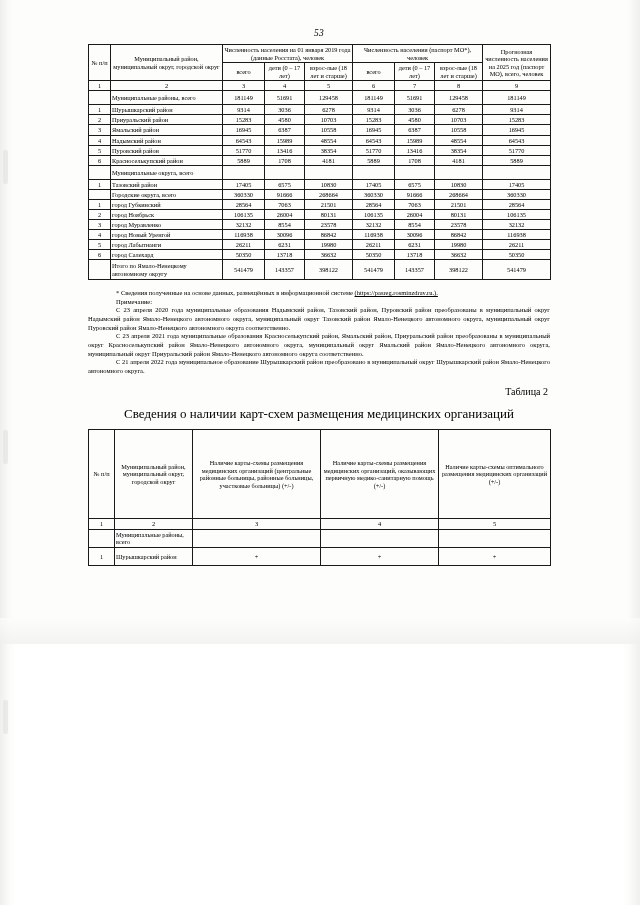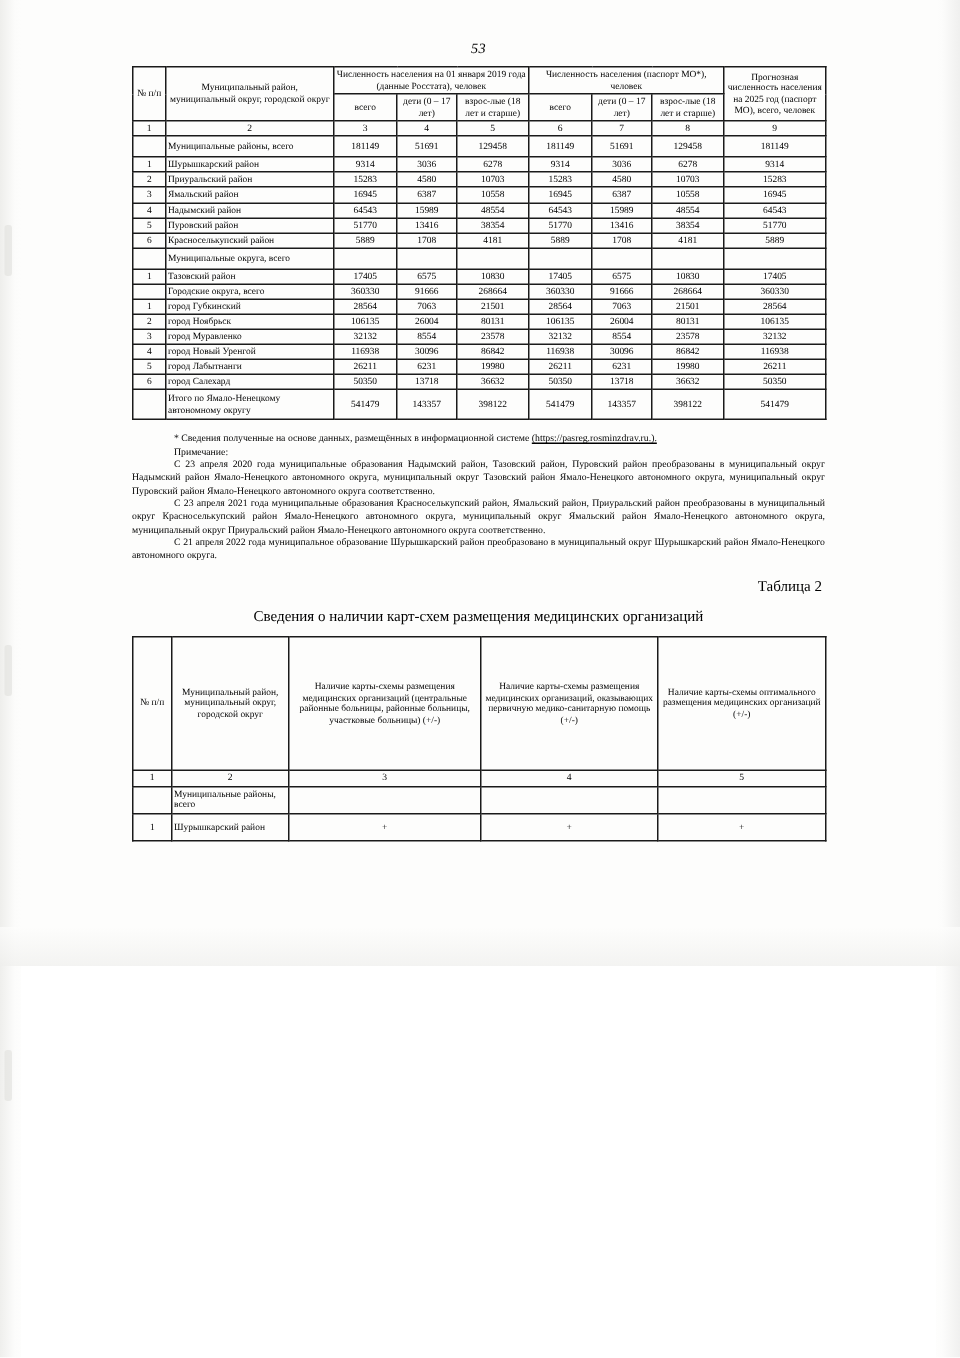--- a/index.html
+++ b/index.html
@@ -119,21 +119,21 @@
   .table-label {
     margin-top: 11px;
     text-align: right;
     font-size: 10px;
     padding-right: 2px;
   }
   .table-title {
     margin-top: 9px;
     margin-bottom: 7px;
     text-align: center;
-    font-size: 10px;
+    font-size: 13px;
   }
 
   .t2 {
     font-size: 6.6px;
   }
   .t2 td { padding: 2px 2px; }
   .t2 .th-head { line-height: 1.25; }
 </style>
 </head>
 <body>

